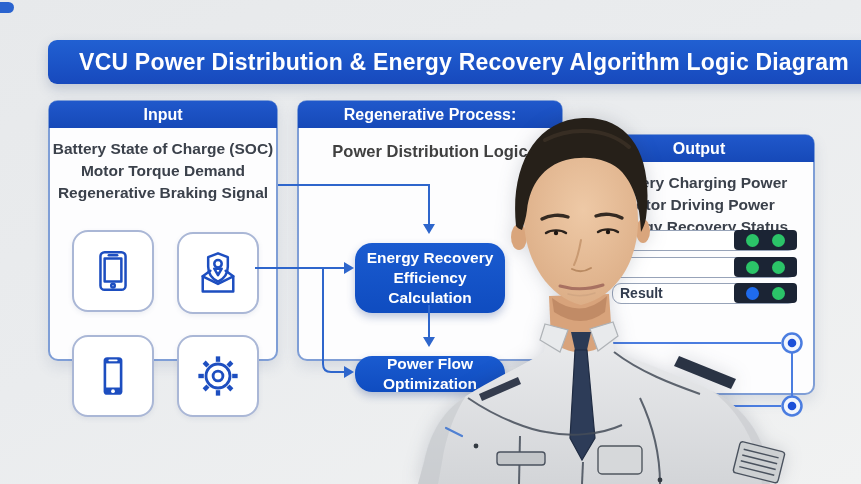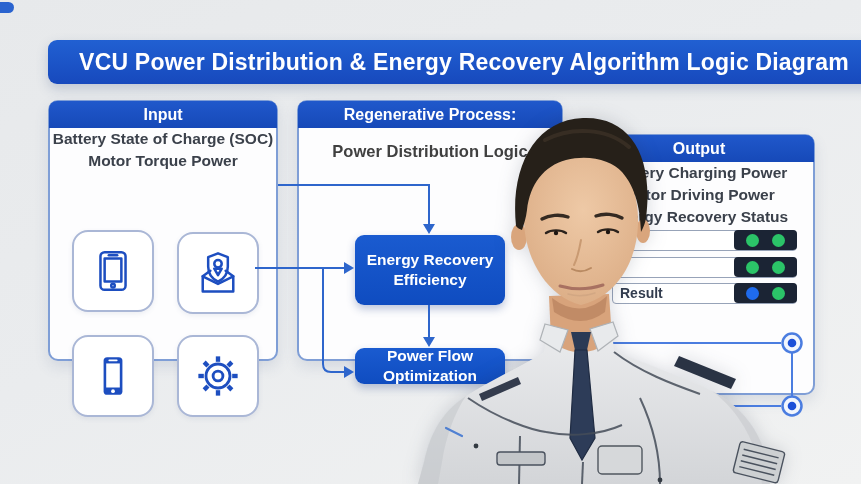--- a/index.html
+++ b/index.html
@@ -13,33 +13,33 @@
           color:#fff;font-weight:bold;font-size:23px;letter-spacing:.2px;
           box-shadow:0 5px 12px rgba(70,95,140,.25);}
   .panel{position:absolute;top:100px;height:261px;background:#fdfdfe;border:2px solid #7f9ed6;
          border-radius:10px;box-sizing:border-box;box-shadow:0 6px 14px rgba(80,100,140,.15);}
   .panel-input{left:48px;width:230px;}
   .panel-calc{left:297px;width:266px;}
   .panel-output{left:583px;width:232px;margin-top:34px;}
   .panel-header{height:27px;margin:-1px -1px 0 -1px;border-radius:8px 8px 0 0;
          background:linear-gradient(180deg,#2058cb,#1649b8);display:flex;align-items:center;justify-content:center;
          color:#fff;font-weight:bold;font-size:16px;}
-  .panel-lines{padding-top:0;text-align:center;color:#3b414b;font-weight:bold;font-size:15.5px;line-height:22px;}
+  .panel-lines{padding-top:10px;text-align:center;color:#3b414b;font-weight:bold;font-size:15.5px;line-height:22px;}
   .calc-subtitle{padding-top:14px;text-align:center;color:#404040;font-weight:bold;font-size:16.5px;}
   .tile{position:absolute;width:78px;height:78px;background:#fff;border:2px solid #aab7d6;border-radius:16px;
         display:flex;align-items:center;justify-content:center;box-shadow:0 2px 5px rgba(90,110,150,.10);}
-  .flow{position:absolute;left:355px;width:150px;border-radius:9px;
+  .flow{position:absolute;left:355px;width:150px;border-radius:17px;
         background:linear-gradient(180deg,#1a5bd0,#0f4cc0);color:#fff;font-weight:bold;font-size:15.5px;
         line-height:20px;display:flex;flex-direction:column;align-items:center;justify-content:center;
-        text-align:center;box-shadow:0 4px 9px rgba(40,70,140,.30);}
+        text-align:center;box-shadow:0 4px 9px rgba(40,70,140,.30);margin-top:8px;}
   .flow1{top:235px;height:70px;}
   .flow2{top:348px;height:36px;}
   .overlay{position:absolute;left:0;top:0;width:861px;height:484px;pointer-events:none;}
   .bar{position:absolute;left:612px;width:185px;height:21px;background:#fff;border:1.5px solid #97a3b8;
-       border-radius:4px;box-sizing:border-box;}
+       border-radius:9px;box-sizing:border-box;}
   .bar-label{position:absolute;left:7px;top:1px;font-weight:bold;font-size:14px;color:#323c4e;line-height:17px;}
   .bar-panel{position:absolute;right:-1px;top:-1px;height:20px;width:63px;background:#1b2434;border-radius:4px;
        display:flex;align-items:center;justify-content:center;gap:13px;}
   .dot{width:13px;height:13px;border-radius:50%;background:#2bc468;}
   .person{position:absolute;left:0;top:0;filter:drop-shadow(0 0 9px rgba(40,50,70,.18));}
 </style>
 </head>
 <body>
 
 <div class="stage">
@@ -49,21 +49,22 @@
   <div class="banner">
     <span>VCU Power Distribution &amp; Energy Recovery Algorithm Logic Diagram</span>
   </div>
 
   <section class="panel panel-input">
     <div class="panel-header">
       <span>Input</span>
     </div>
     <div class="panel-lines">
       <div>Battery State of Charge (SOC)</div>
-      <div>Motor Torque Power</div>
+      <div>Motor Torque Demand</div>
+      <div>Regenerative Braking Signal</div>
     </div>
   </section>
 
   <div class="tile" style="left:72px;top:230px">
     <svg width="46" height="46" viewBox="0 0 44 44">
       <g fill="none" stroke="#1d4ec0" stroke-width="2.4" stroke-linecap="round" stroke-linejoin="round">
         <rect x="10" y="4" width="24" height="36" rx="4"></rect>
         <rect x="14" y="10" width="16" height="22"></rect>
         <line x1="18" y1="7" x2="26" y2="7"></line>
         <circle cx="22" cy="36" r="1.7"></circle>
@@ -111,20 +112,21 @@
   <section class="panel panel-calc">
     <div class="panel-header">
       <span>Regenerative Process:</span>
     </div>
     <div class="calc-subtitle">Power Distribution Logic</div>
   </section>
 
   <div class="flow flow1">
     <span>Energy Recovery</span>
     <span>Efficiency</span>
+    <span>Calculation</span>
   </div>
   <div class="flow flow2">
     <span>Power Flow</span>
     <span>Optimization</span>
   </div>
 
   <svg class="overlay" viewBox="0 0 861 484">
     <g stroke="#2e66cc" stroke-width="2" fill="none">
       <path d="M278,185 H429 V224"></path>
       <path d="M255,268 H344"></path>

